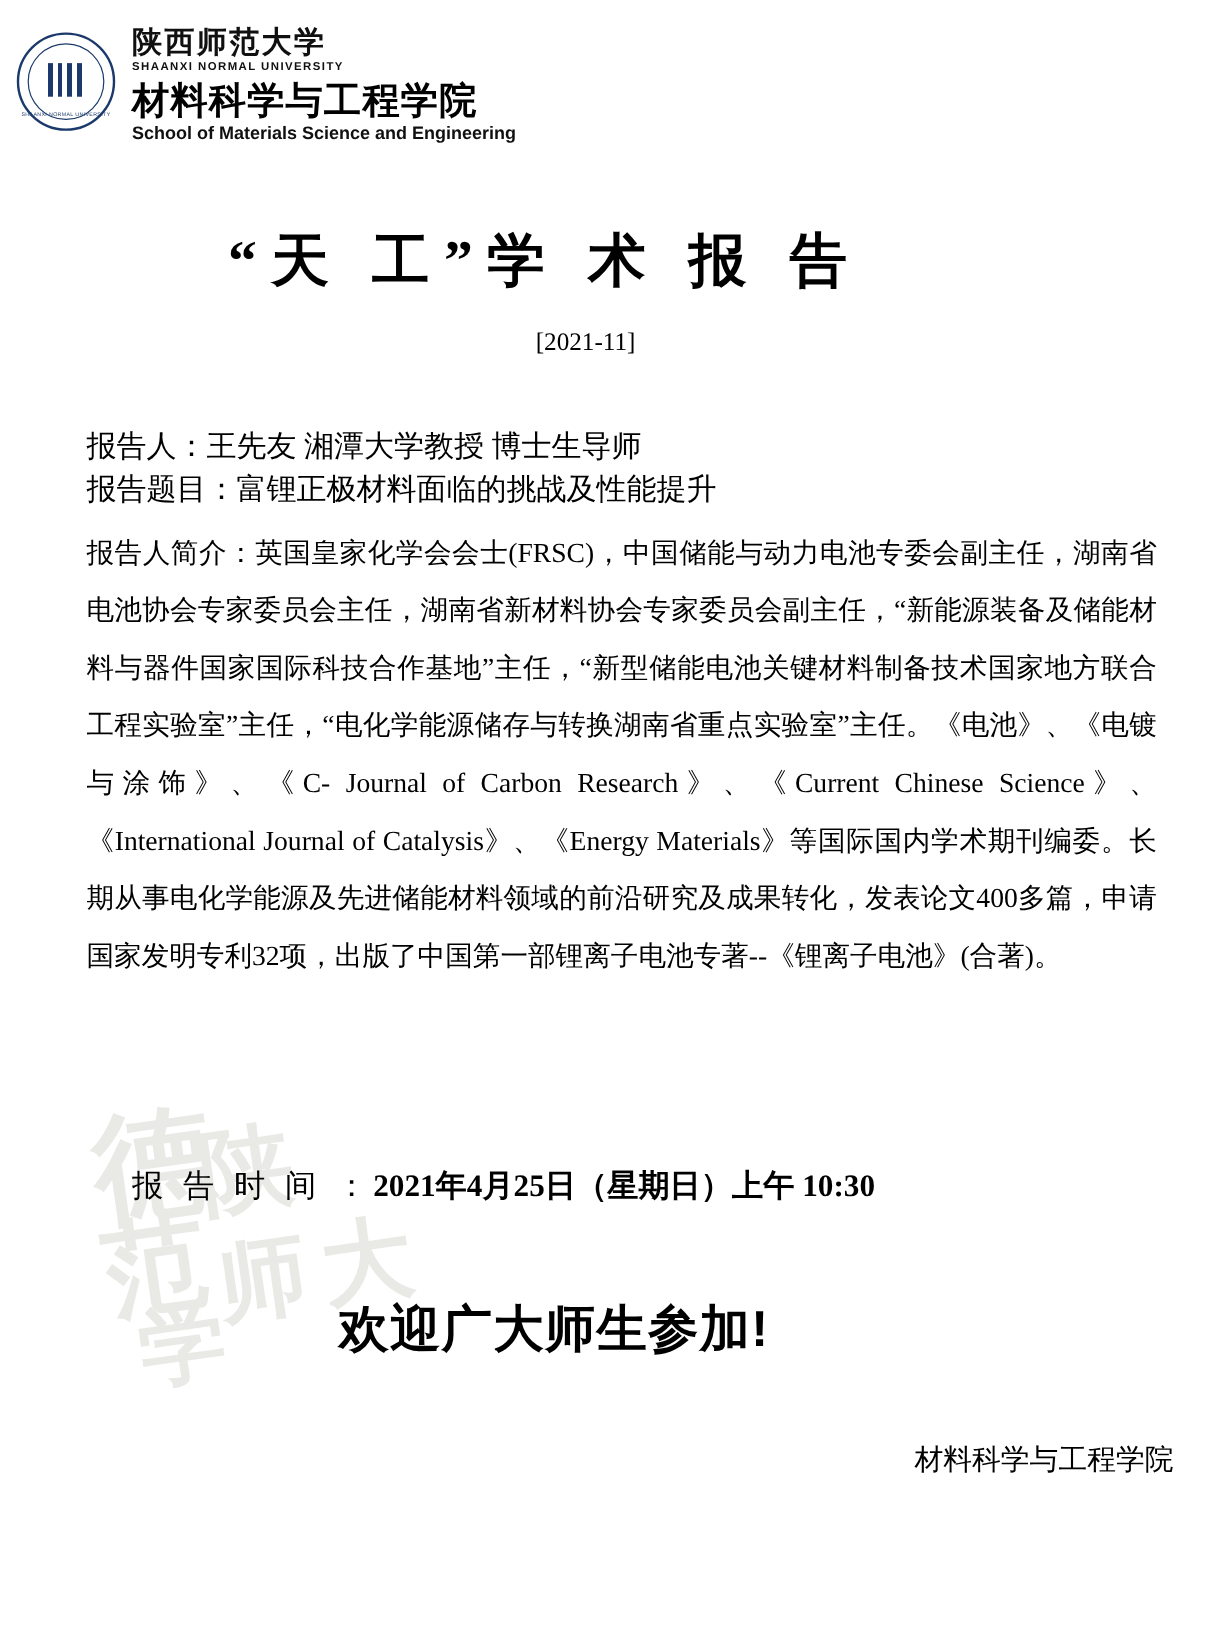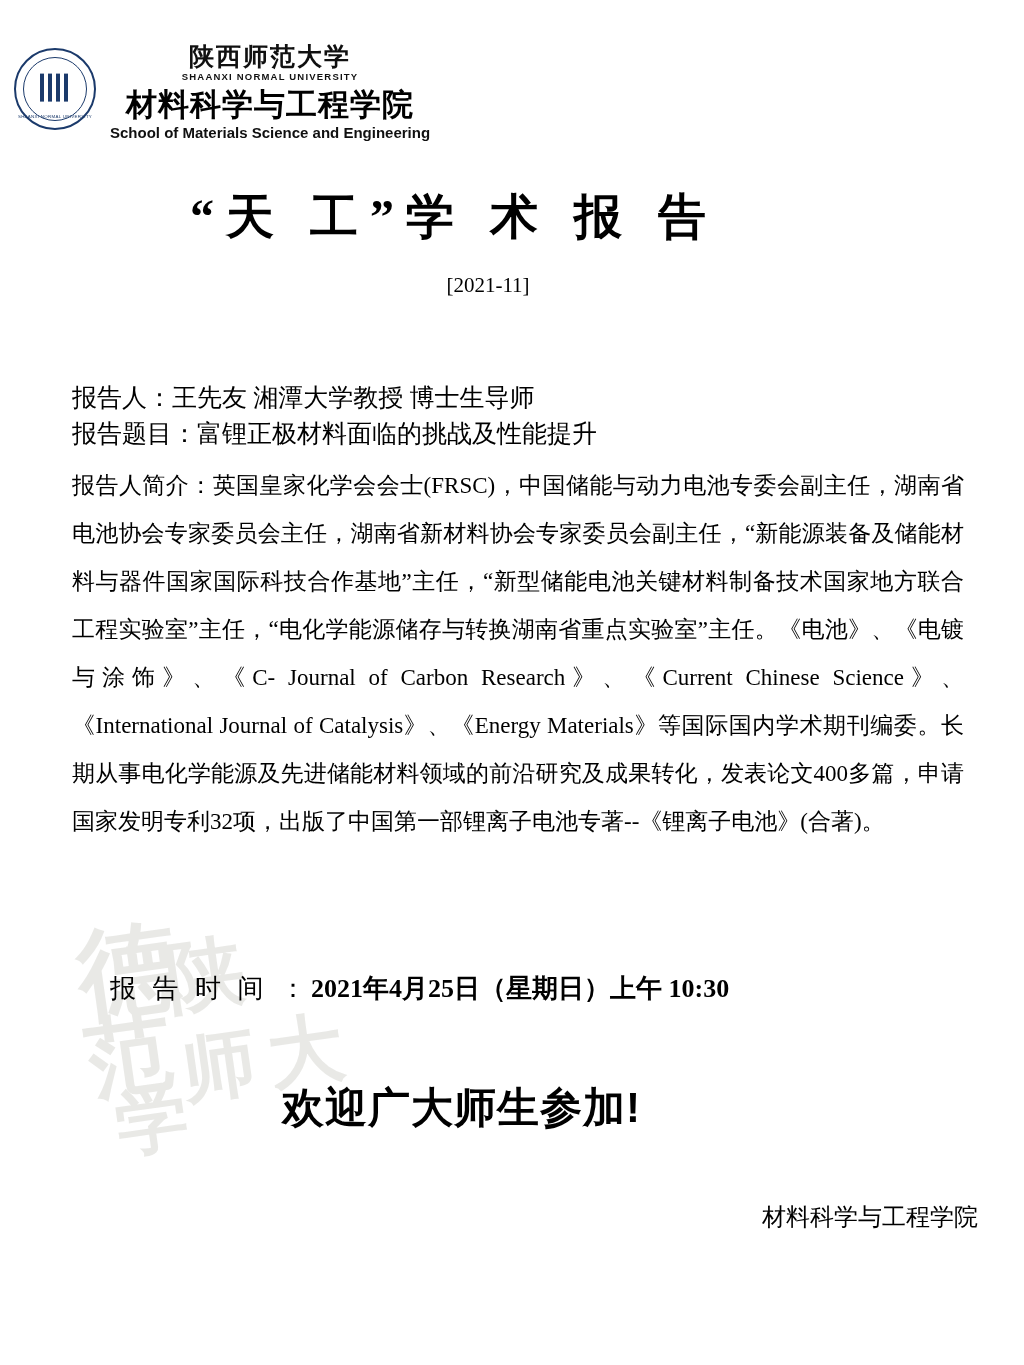--- a/index.html
+++ b/index.html
@@ -12,25 +12,24 @@
     height: 1365px;
     position: relative;
     font-family: "Liberation Serif", "DejaVu Serif", serif;
     color: #000000;
     overflow: hidden;
   }
 
   
   .header {
     position: absolute;
-    top: 44px;
+    top: 23px;
     left: 14px;
     display: flex;
     align-items: flex-start;
-    text-align: center;
   }
   .seal {
     width: 78px;
     height: 78px;
     border: 2px solid #1b3a6b;
     border-radius: 50%;
     position: relative;
     flex: 0 0 auto;
     margin-top: 4px;
   }
@@ -122,21 +121,20 @@
     font-size: 21px;
     font-family: "Liberation Serif", serif;
   }
 
   
   .body-block {
     position: absolute;
     top: 355px;
     left: 72px;
     width: 892px;
-    margin-top: 25px;
   }
   .line-speaker, .line-topic {
     font-size: 25px;
     line-height: 36px;
     white-space: nowrap;
   }
   .bio {
     font-size: 23px;
     line-height: 48px;
     text-align: justify;

